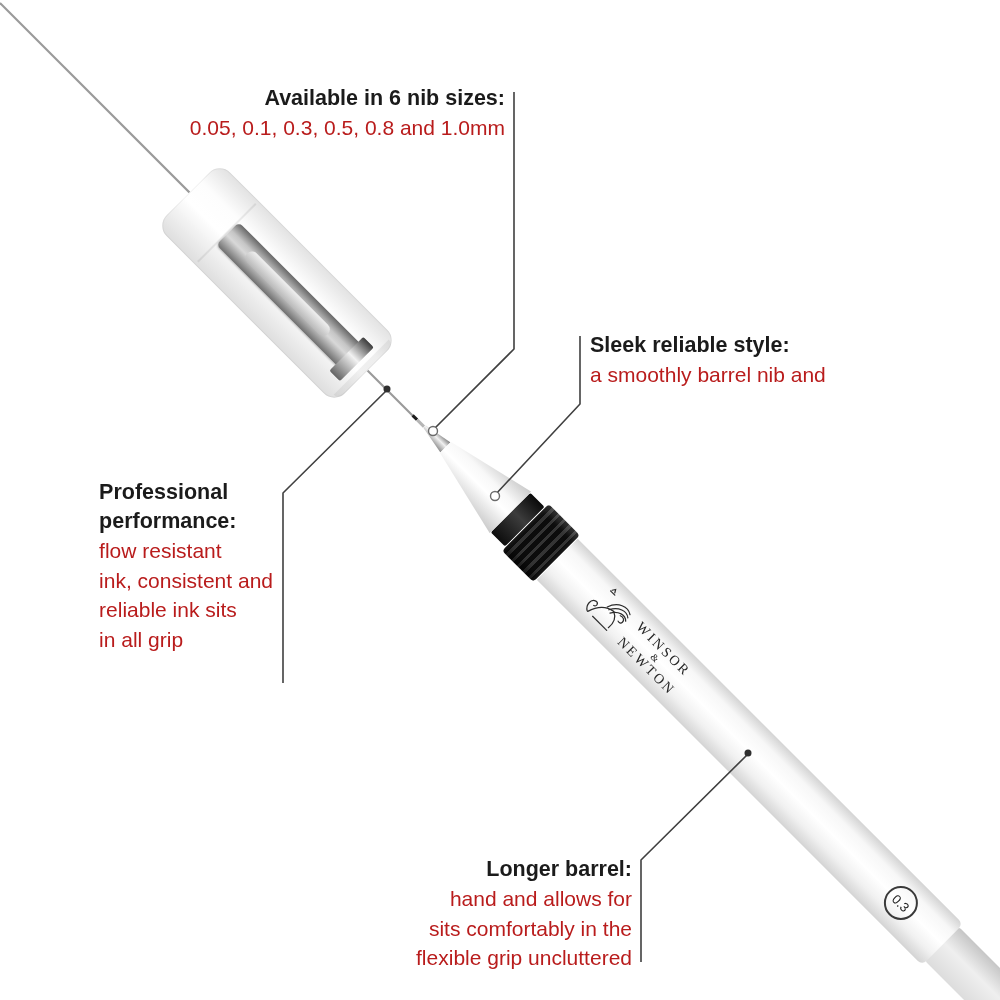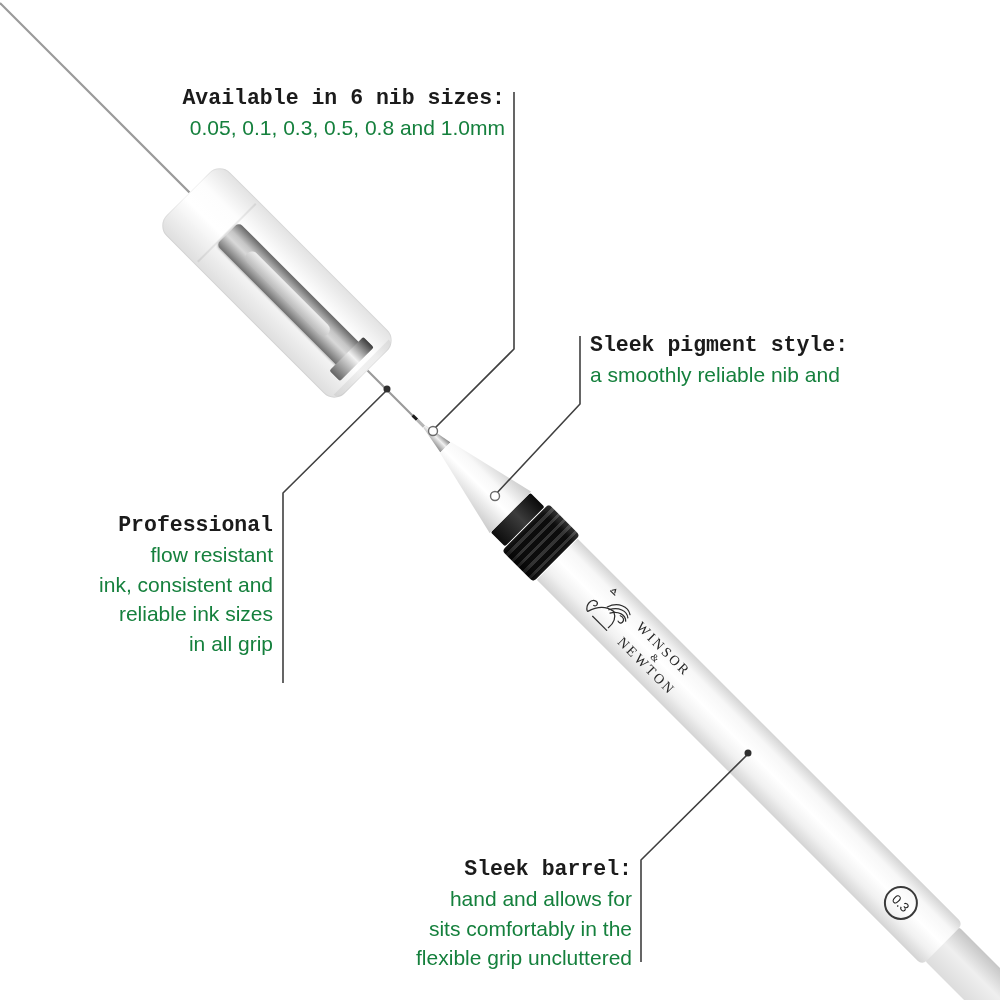--- a/index.html
+++ b/index.html
@@ -78,25 +78,25 @@
   .brand .amp{font-size:10px;letter-spacing:0;line-height:9px;}
   .badge{
     position:absolute;left:469px;top:50%;transform:translateY(-50%);
     width:30px;height:30px;border:2px solid #3a3a3a;border-radius:50%;
     display:flex;align-items:center;justify-content:center;
     font-size:13px;color:#222;background:transparent;
   }
 
   
   .block{position:absolute;z-index:7;}
-  .block .bh{font-weight:700;font-size:21.5px;line-height:29px;color:#1b1b1b;white-space:nowrap;font-family:Liberation Mono, monospace;}
-  .block .bl{font-weight:400;font-size:21px;line-height:29.5px;color:#15803d;white-space:nowrap;}
+  .block .bh{font-weight:700;font-size:21.5px;line-height:29px;color:#1b1b1b;white-space:nowrap;}
+  .block .bl{font-weight:400;font-size:21px;line-height:29.5px;color:#b91c1c;white-space:nowrap;}
   .b-top{top:84px;right:495px;text-align:right;}
   .b-right{top:331px;left:590px;text-align:left;}
-  .b-left{top:511px;right:727px;text-align:right;}
+  .b-left{top:478px;right:727px;}
   .b-bottom{top:855px;right:368px;text-align:right;}
 </style>
 </head>
 <body>
 
 <div class="scene">
 
   <svg id="stroke-layer" class="layer" width="1000" height="1000" viewBox="0 0 1000 1000">
     <line x1="0" y1="3" x2="414" y2="417" stroke="#9a9a9a" stroke-width="2.2"></line>
   </svg>
@@ -157,32 +157,33 @@
     <circle cx="387" cy="389" r="3.5" fill="#2f2f2f"></circle>
     <circle cx="748" cy="753" r="3.5" fill="#2f2f2f"></circle>
   </svg>
 
   <div class="block b-top">
     <div class="bh">Available in 6 nib sizes:</div>
     <div class="bl">0.05, 0.1, 0.3, 0.5, 0.8 and 1.0mm</div>
   </div>
 
   <div class="block b-right">
-    <div class="bh">Sleek pigment style:</div>
-    <div class="bl">a smoothly reliable nib and</div>
+    <div class="bh">Sleek reliable style:</div>
+    <div class="bl">a smoothly barrel nib and</div>
   </div>
 
   <div class="block b-left">
     <div class="bh">Professional</div>
+    <div class="bh">performance:</div>
     <div class="bl">flow resistant</div>
     <div class="bl">ink, consistent and</div>
-    <div class="bl">reliable ink sizes</div>
+    <div class="bl">reliable ink sits</div>
     <div class="bl">in all grip</div>
   </div>
 
   <div class="block b-bottom">
-    <div class="bh">Sleek barrel:</div>
+    <div class="bh">Longer barrel:</div>
     <div class="bl">hand and allows for</div>
     <div class="bl">sits comfortably in the</div>
     <div class="bl">flexible grip uncluttered</div>
   </div>
 
 </div>
 
 </body></html>

